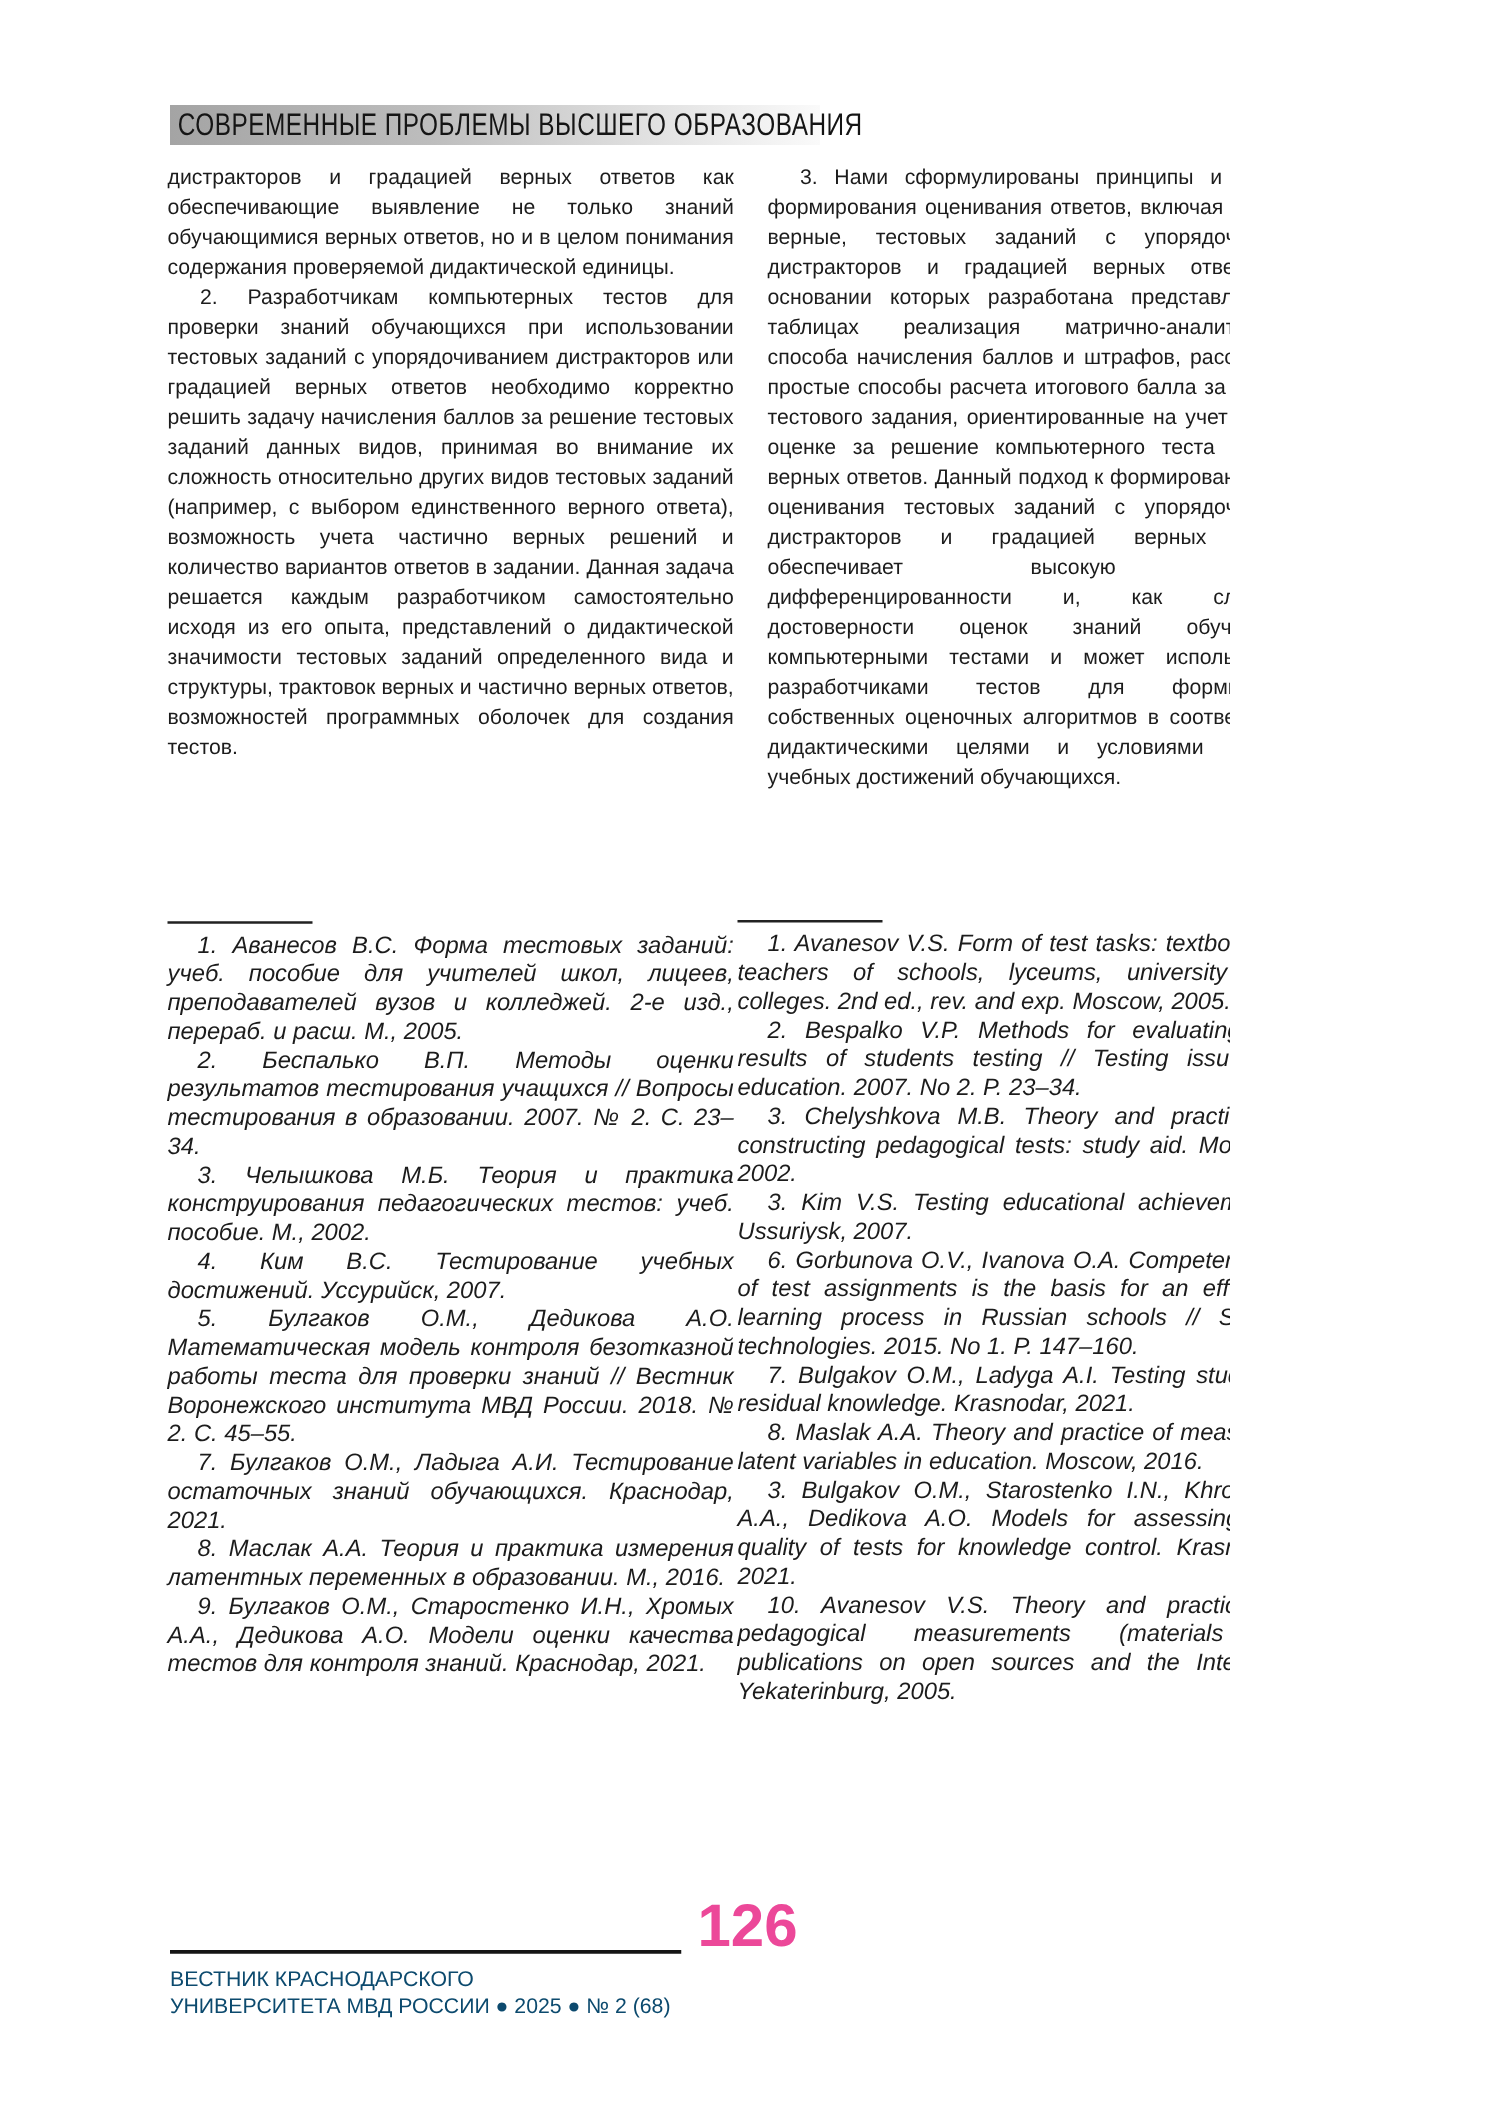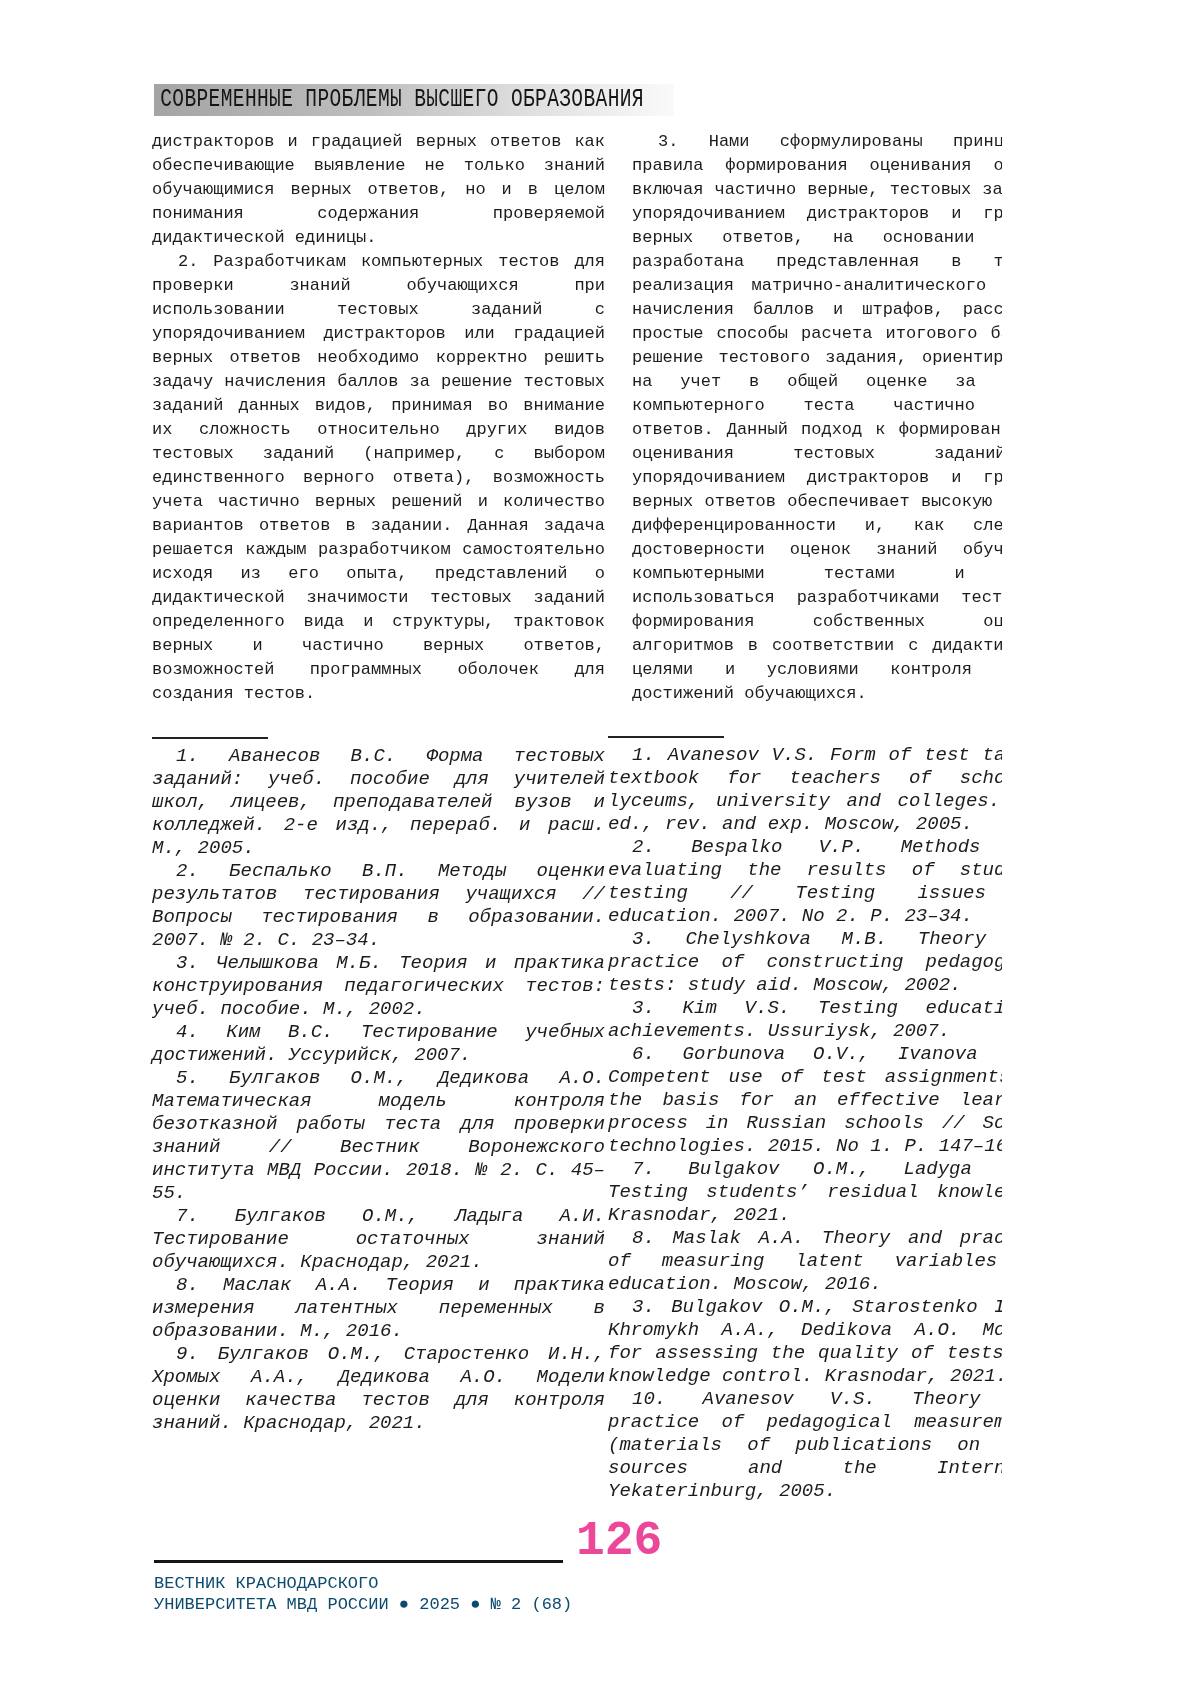--- a/index.html
+++ b/index.html
@@ -1,24 +1,23 @@
 <!DOCTYPE html>
 <html><head>
 <meta charset="utf-8">
 <style>
   html, body { margin: 0; padding: 0; background: #ffffff; }
   .page {
     position: relative;
     width: 984px;
     height: 1698px;
     background: #ffffff;
-    font-family: Liberation Mono, monospace;
+    font-family: Liberation Sans, sans-serif;
     color: #1c1c1c;
     overflow: hidden;
-    margin-left: 18px;
   }
   .header-bar {
     position: absolute;
     left: 136px;
     top: 84px;
     width: 520px;
     height: 32px;
     line-height: 32px;
     background: linear-gradient(90deg, #a4a4a4 0%, #bdbdbd 40%, #e2e2e2 75%, #fafafa 100%);
     white-space: nowrap;

